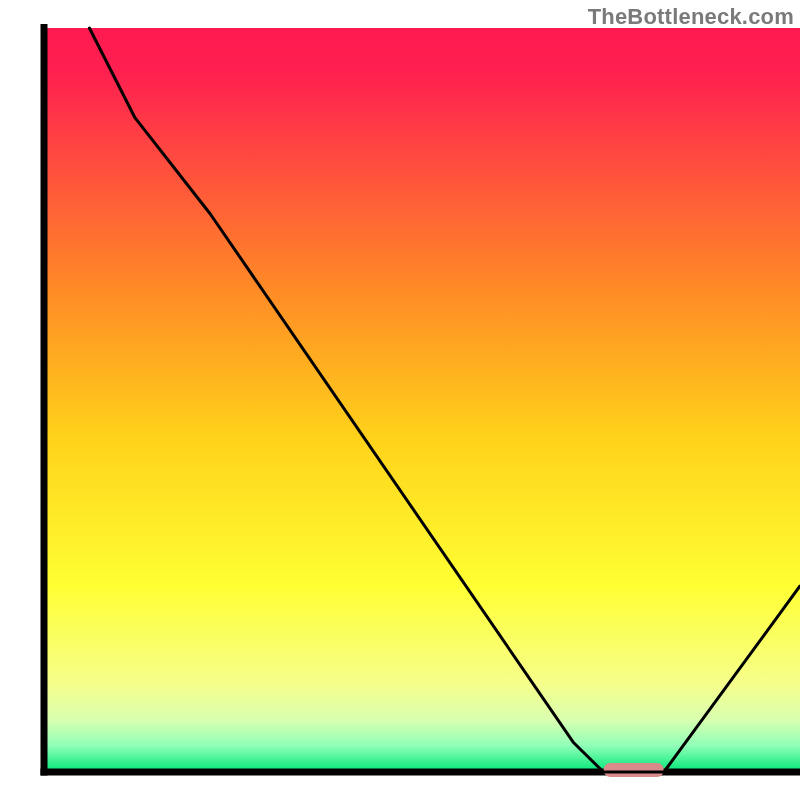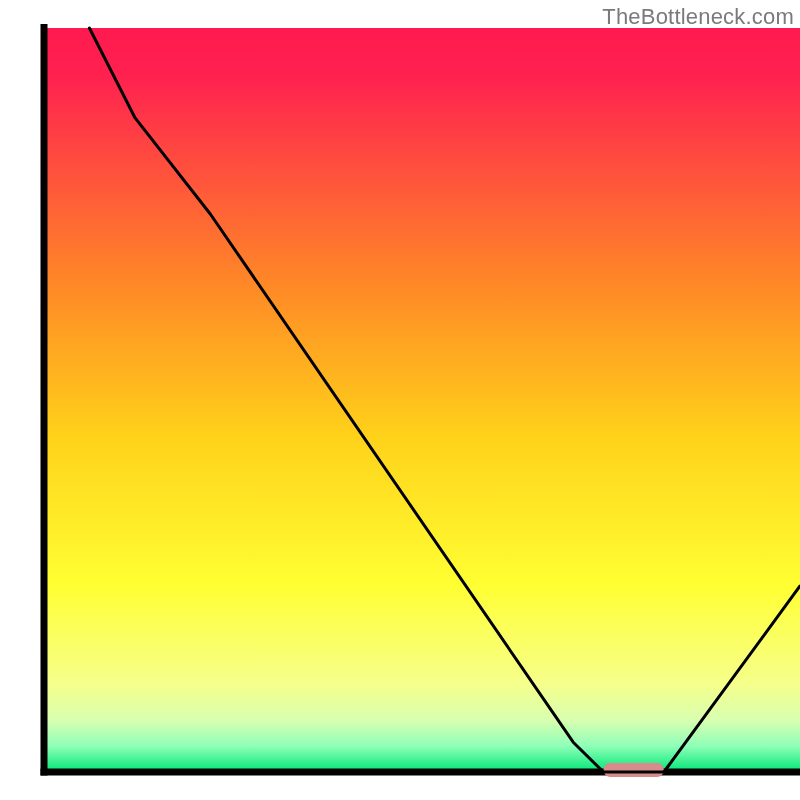--- a/index.html
+++ b/index.html
@@ -15,21 +15,21 @@
     position: relative;
     width: 800px;
     height: 800px;
     background: #ffffff;
   }
   .watermark {
     position: absolute;
     top: 4px;
     right: 6px;
     font-size: 22px;
-    font-weight: 400;
+    font-weight: 700;
     color: #7a7a7a;
     letter-spacing: 0.2px;
   }
   svg {
     display: block;
   }
 </style>
 </head>
 <body>
 

